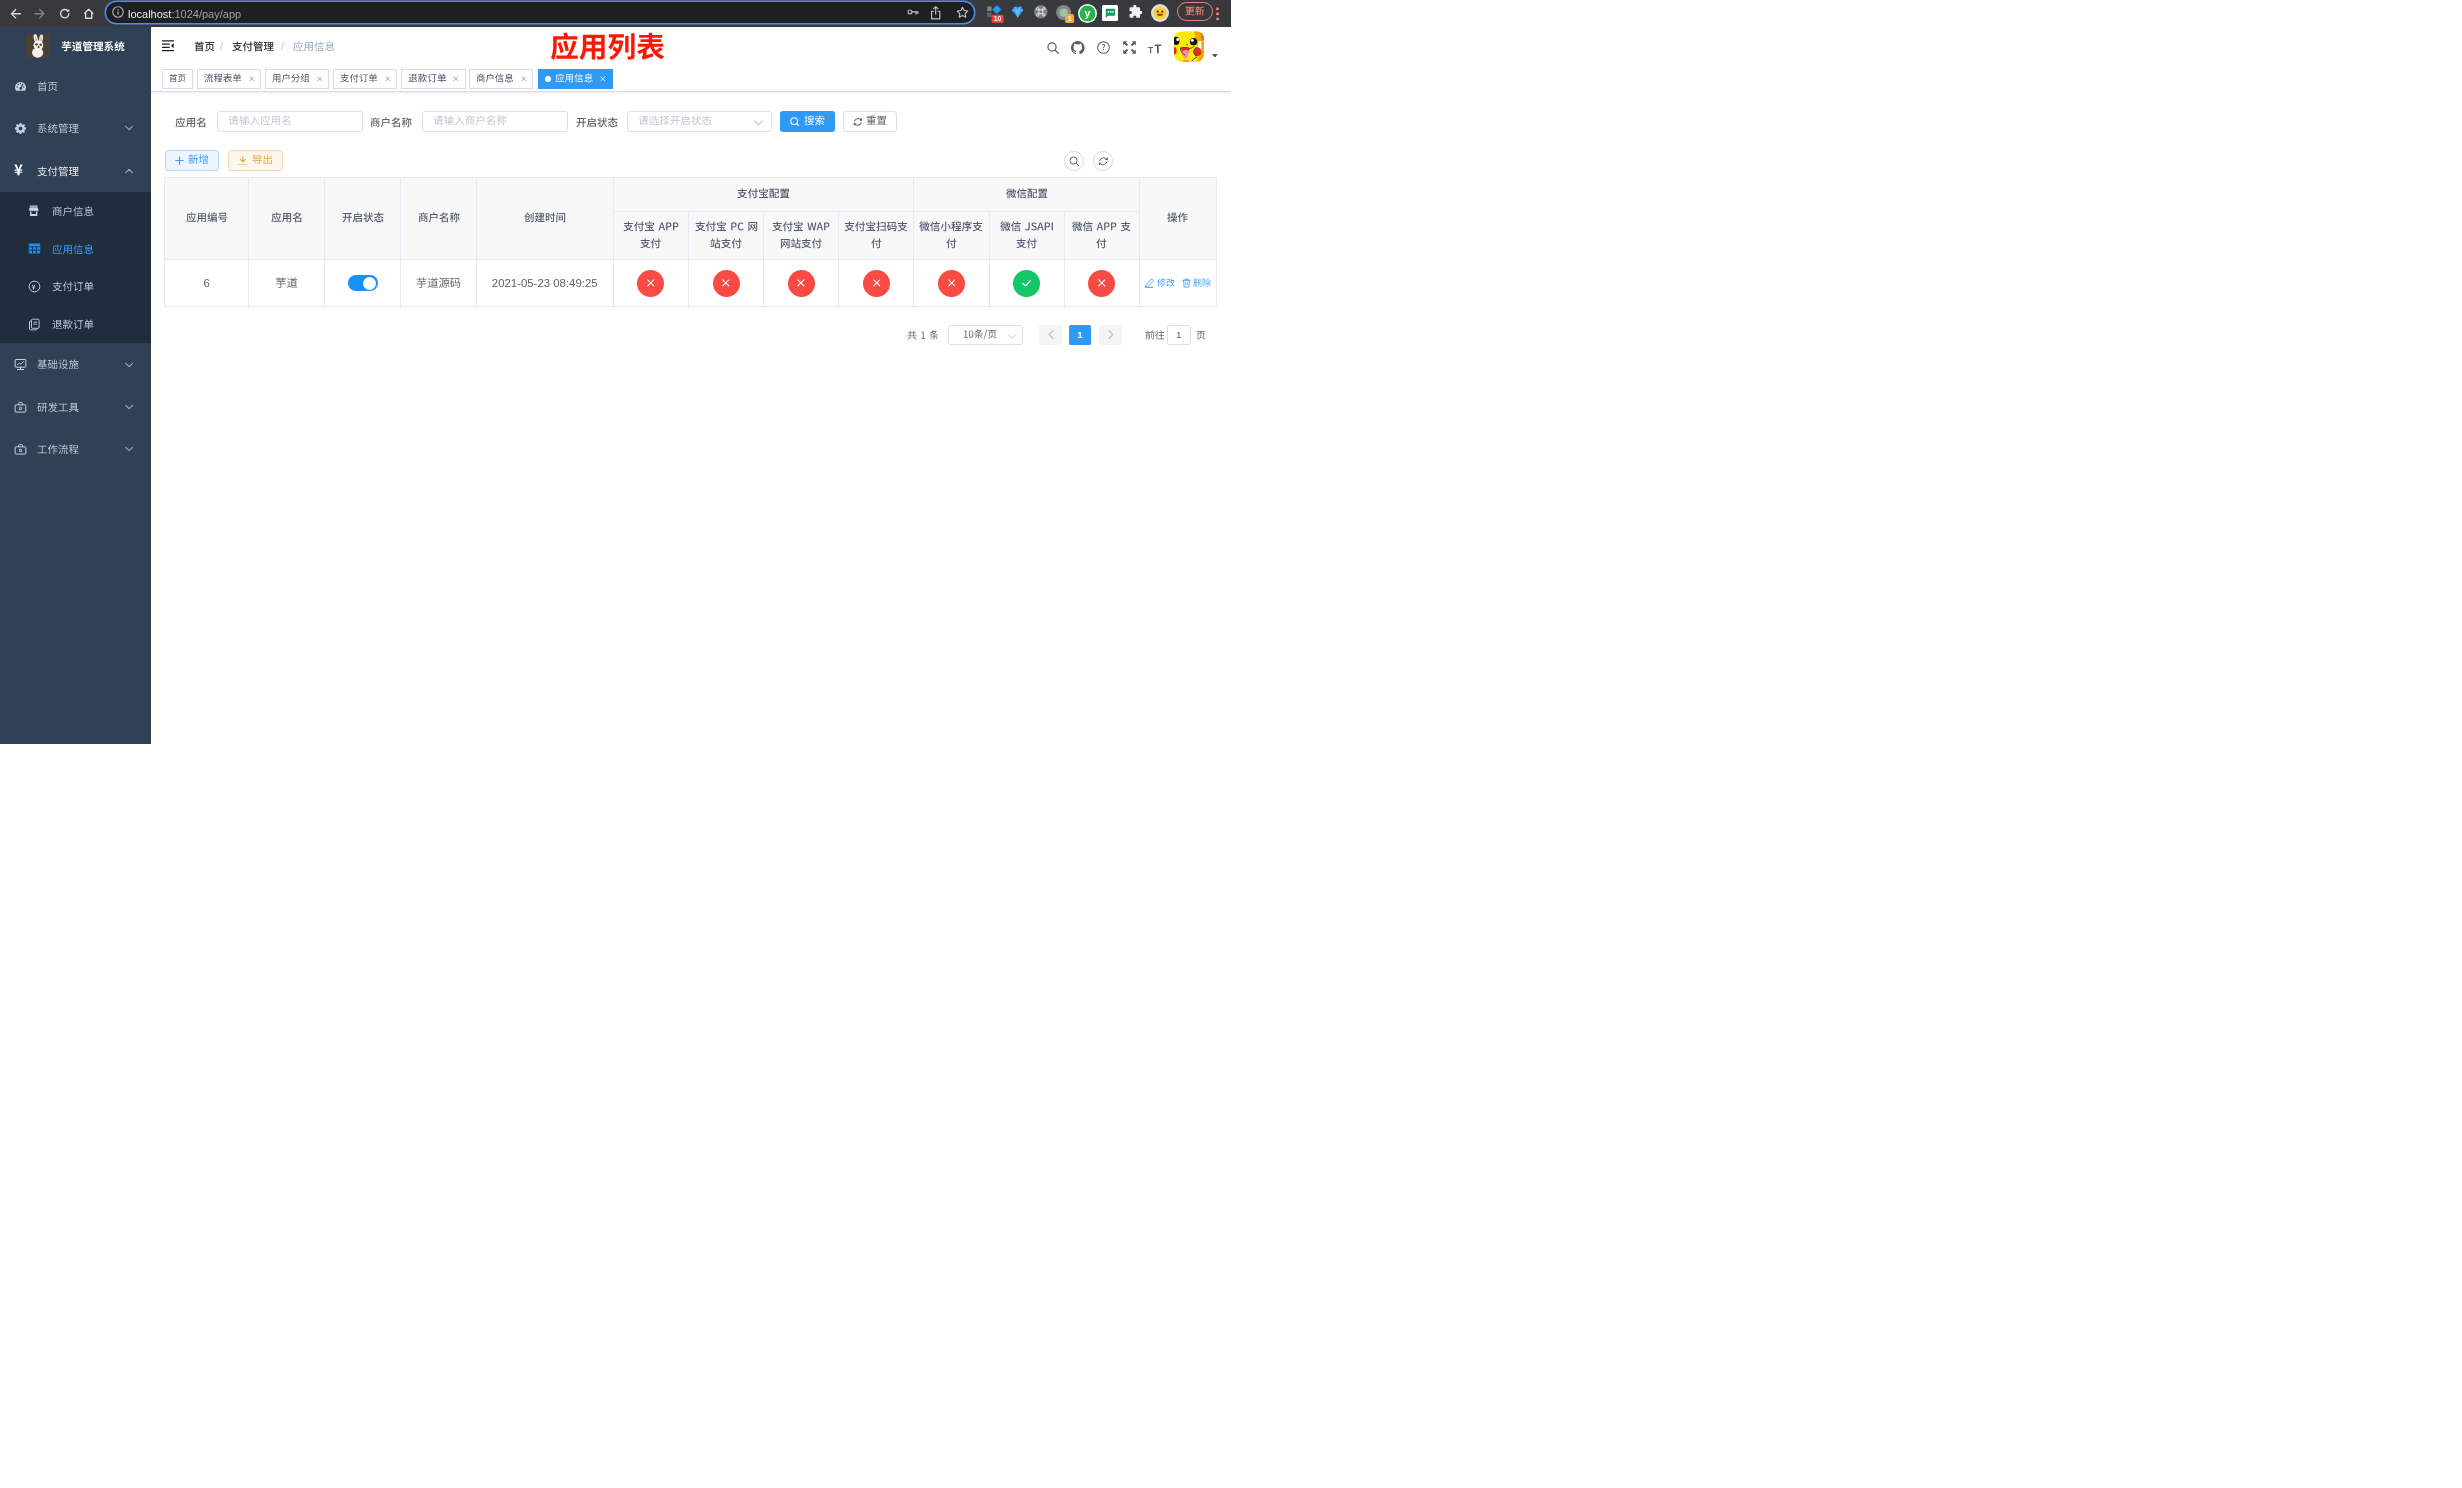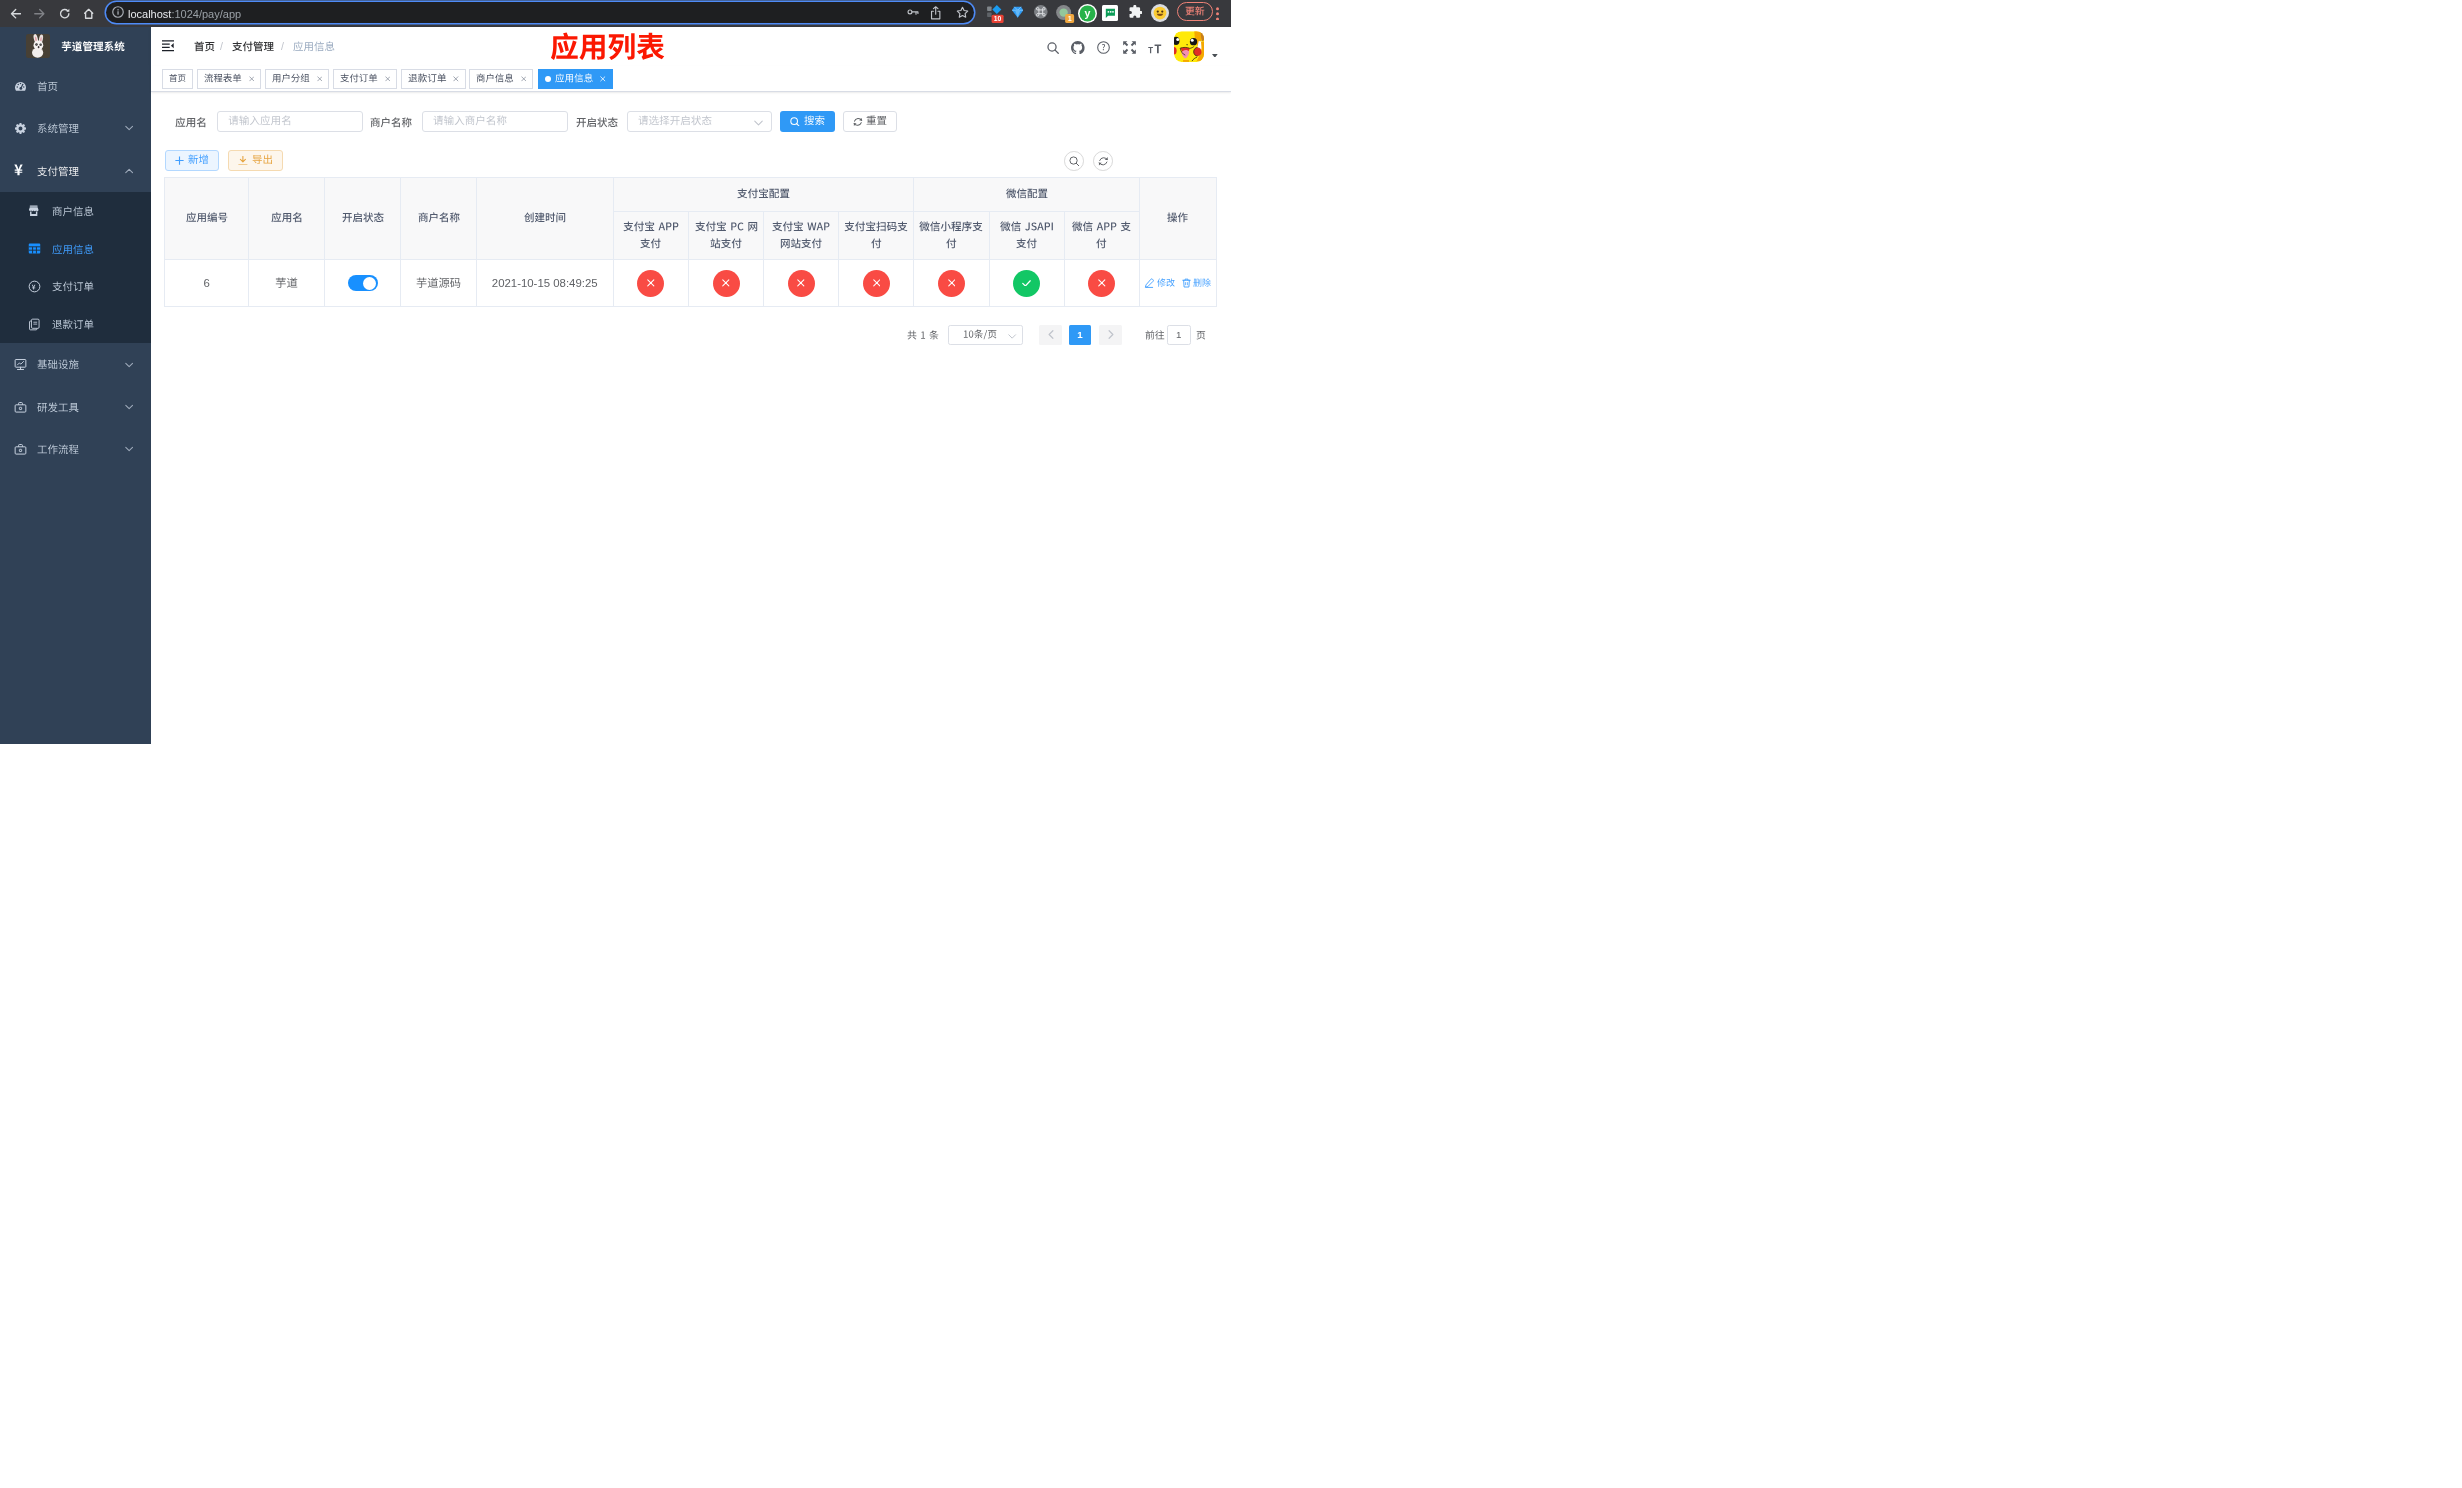--- a/index.html
+++ b/index.html
@@ -863,21 +863,21 @@
           </td>
           <td>
             <div style="display:flex;justify-content:center">
               <svg width="45" height="13" viewBox="0 0 60.0 17.2">
                 <g transform="translate(0,13.20) scale(0.0150,-0.0150)">
                   <path fill="#606266" d="M628 840V737H367V840H294V737H64V668H294V570H367V668H628V570H703V668H937V737H703V840ZM57 314V243H467V20C467 3 461 -2 441 -2C421 -3 350 -3 275 -1C288 -21 301 -54 305 -76C398 -76 459 -75 494 -63C530 -51 543 -29 543 19V243H944V314H543V468H873V539H135V468H467V314Z M1064 765C1117 714 1180 642 1207 596L1269 638C1239 684 1175 753 1122 801ZM1455 368H1790V284H1455ZM1455 231H1790V147H1455ZM1455 504H1790V421H1455ZM1384 561V89H1863V561H1624C1635 586 1647 616 1659 645H1947V708H1760C1784 741 1809 781 1833 818L1759 840C1743 801 1711 747 1684 708H1497L1549 732C1537 763 1505 811 1476 844L1414 817C1440 784 1468 739 1481 708H1311V645H1576C1570 618 1561 587 1553 561ZM1262 483H1051V413H1190V102C1145 86 1094 44 1042 -7L1089 -68C1140 -6 1191 47 1227 47C1250 47 1281 17 1324 -7C1393 -46 1479 -57 1597 -57C1693 -57 1869 -51 1941 -46C1942 -25 1954 9 1962 27C1865 17 1716 10 1599 10C1490 10 1404 17 1340 52C1305 72 1282 90 1262 100Z M2537 407H2843V319H2537ZM2537 549H2843V463H2537ZM2505 205C2475 138 2431 68 2385 19C2402 9 2431 -9 2445 -20C2489 32 2539 113 2572 186ZM2788 188C2828 124 2876 40 2898 -10L2967 21C2943 69 2893 152 2853 213ZM2087 777C2142 742 2217 693 2254 662L2299 722C2260 751 2185 797 2131 829ZM2038 507C2094 476 2169 428 2207 400L2251 460C2212 488 2136 531 2081 560ZM2059 -24 2126 -66C2174 28 2230 152 2271 258L2211 300C2166 186 2103 54 2059 -24ZM2338 791V517C2338 352 2327 125 2214 -36C2231 -44 2263 -63 2276 -76C2395 92 2411 342 2411 517V723H2951V791ZM2650 709C2644 680 2632 639 2621 607H2469V261H2649V0C2649 -11 2645 -15 2633 -16C2620 -16 2576 -16 2529 -15C2538 -34 2547 -61 2550 -79C2616 -80 2660 -80 2687 -69C2714 -58 2721 -39 2721 -2V261H2913V607H2694C2707 633 2720 663 2733 692Z M3410 205V137H3792V205ZM3491 650C3484 551 3471 417 3458 337H3478L3863 336C3844 117 3822 28 3796 2C3786 -8 3776 -10 3758 -9C3740 -9 3695 -9 3647 -4C3659 -23 3666 -52 3668 -73C3716 -76 3762 -76 3788 -74C3818 -72 3837 -65 3856 -43C3892 -7 3915 98 3938 368C3939 379 3940 401 3940 401H3816C3832 525 3848 675 3856 779L3803 785L3791 781H3443V712H3778C3770 624 3757 502 3745 401H3537C3546 475 3556 569 3561 645ZM3051 787V718H3173C3145 565 3100 423 3029 328C3041 308 3058 266 3063 247C3082 272 3100 299 3116 329V-34H3181V46H3365V479H3182C3208 554 3229 635 3245 718H3394V787ZM3181 411H3299V113H3181Z"></path>
                 </g>
               </svg>
             </div>
           </td>
-          <td style="font-size:11.4px;color:#606266">2021-10-15 08:49:25</td>
+          <td style="font-size:11.4px;color:#606266">2021-05-23 08:49:25</td>
           <td>
             <div class="circ" style="background:#f94b44">
               <svg width="7.6" height="7.6" viewBox="0 0 10 10">
                 <path d="M1 1 9 9M9 1 1 9" stroke="#fff" stroke-width="1.4" stroke-linecap="round"></path>
               </svg>
             </div>
           </td>
           <td>
             <div class="circ" style="background:#f94b44">
               <svg width="7.6" height="7.6" viewBox="0 0 10 10">

